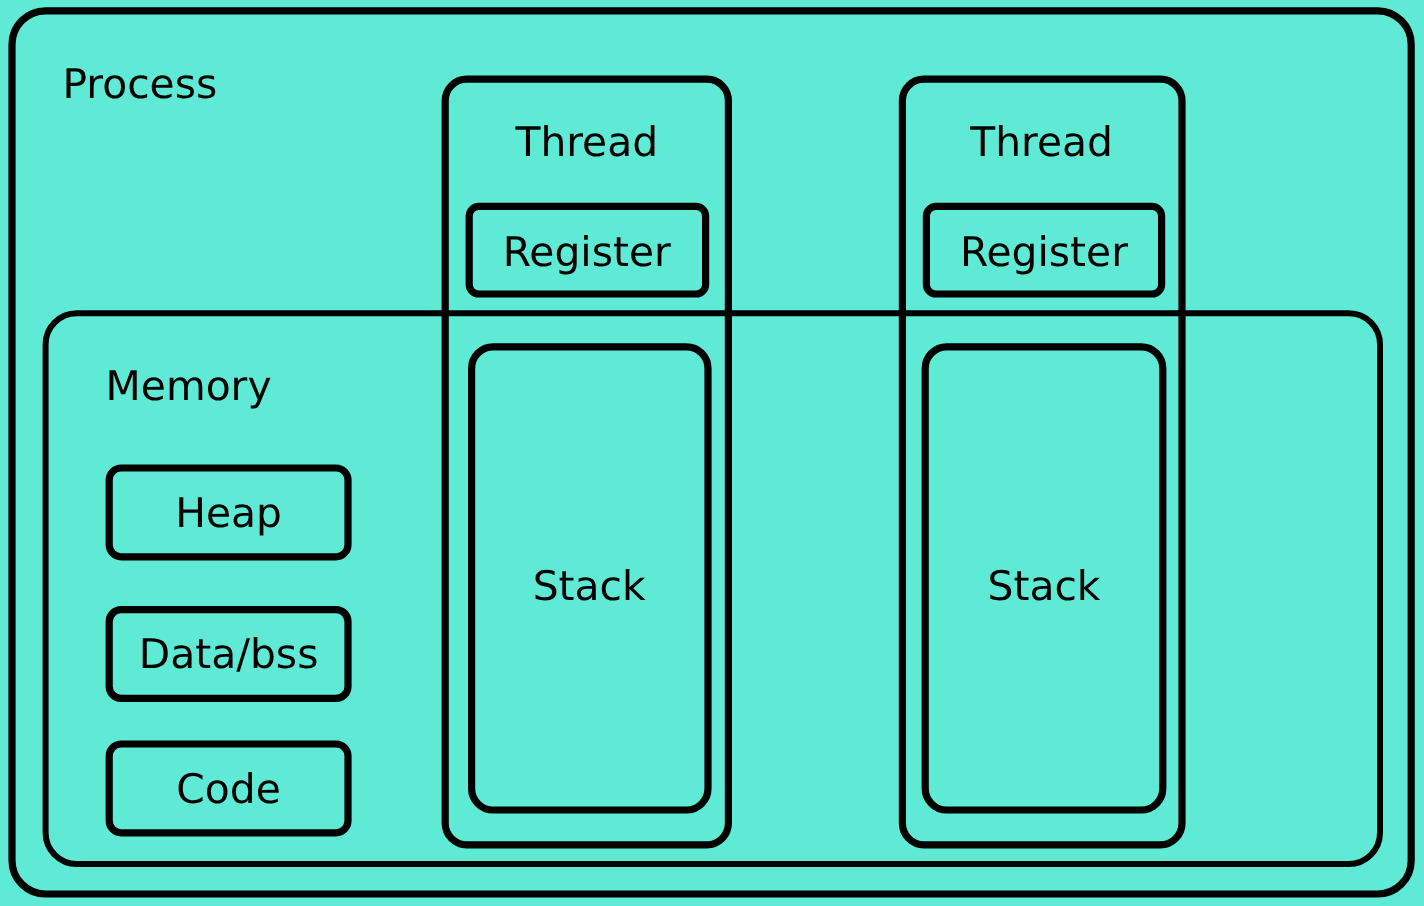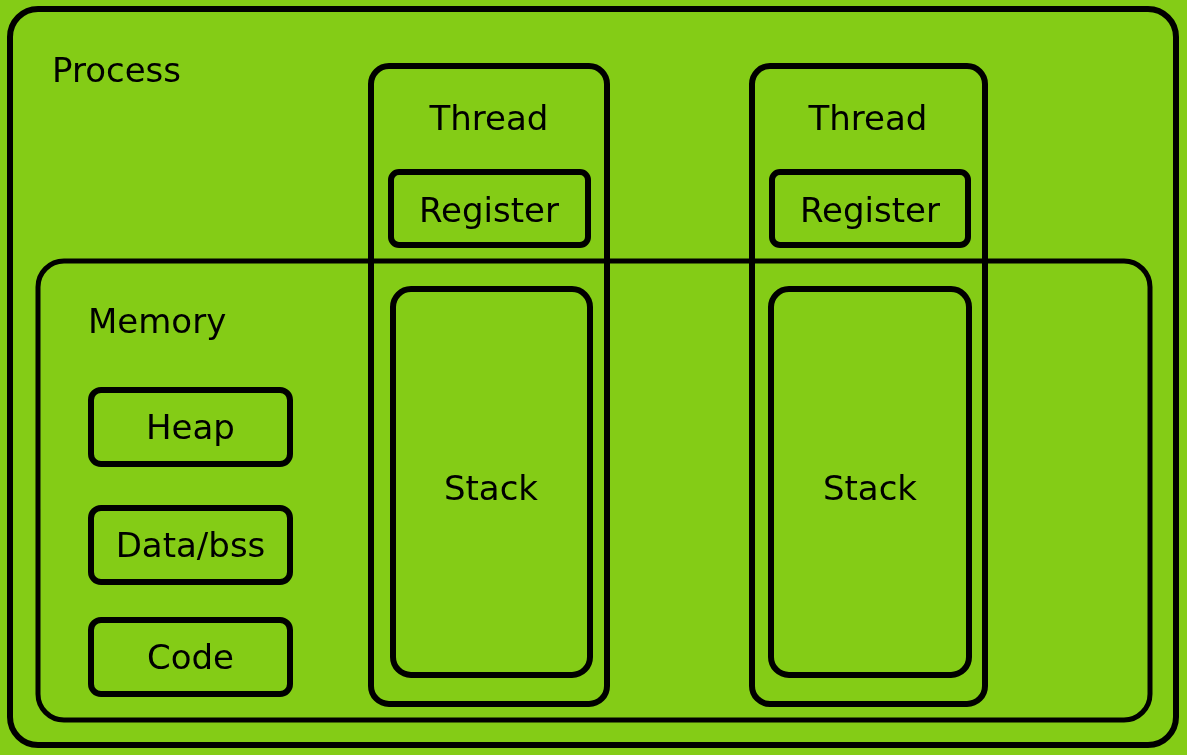--- a/index.html
+++ b/index.html
@@ -32,21 +32,21 @@
     font-family: "DejaVu Sans", sans-serif;
     font-size: 34px;
     font-weight: 400;
   }
   .label-anchor-start { text-anchor: start; }
   .label-anchor-middle { text-anchor: middle; }
 </style>
 </head>
 <body>
 
-<div id="canvas-wrap" style="background: #84cc16;">
+<div id="canvas-wrap" style="background: #5eead4;">
   <svg id="diagram" viewBox="0 0 1187 755" xmlns="http://www.w3.org/2000/svg">
 
     <rect class="box-shape" x="10" y="9" width="1166" height="736" rx="28" ry="28" stroke-width="6" stroke="#000000"></rect>
 
     <rect class="box-shape" x="38" y="261" width="1112" height="459" rx="26" ry="26" stroke-width="5" stroke="#000000"></rect>
 
     <rect class="box-shape" x="91" y="390" width="199" height="74" rx="10" ry="10" stroke-width="6" stroke="#000000"></rect>
     <rect class="box-shape" x="91" y="508" width="199" height="74" rx="10" ry="10" stroke-width="6" stroke="#000000"></rect>
     <rect class="box-shape" x="91" y="620" width="199" height="74" rx="10" ry="10" stroke-width="6" stroke="#000000"></rect>
 

